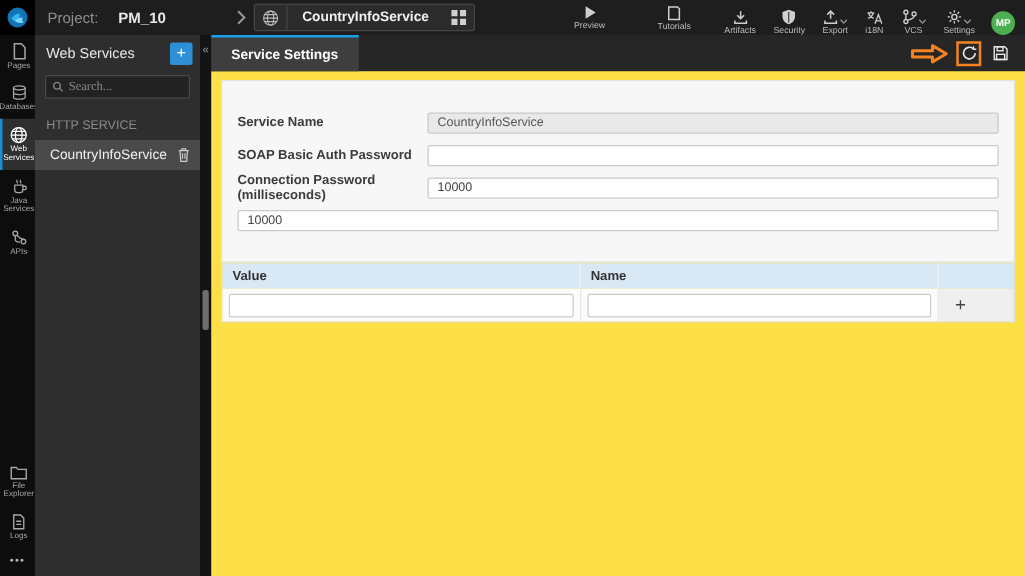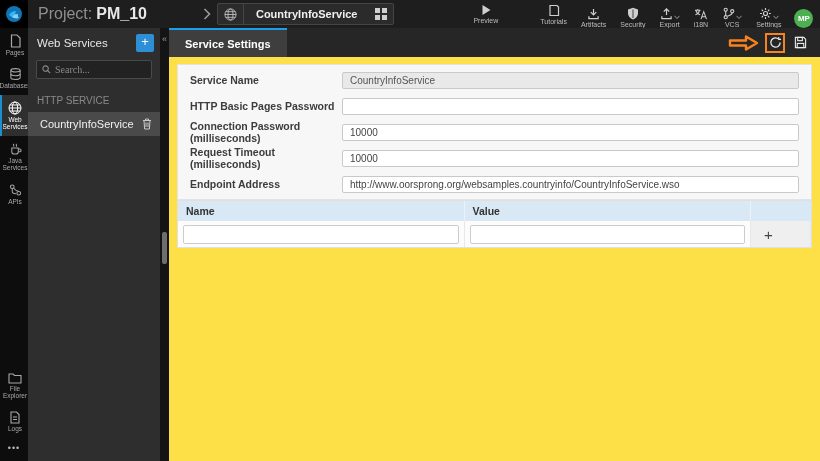--- a/index.html
+++ b/index.html
@@ -2,21 +2,21 @@
 <html><head>
 <meta charset="utf-8">
 <style>
   * { box-sizing: border-box; margin: 0; padding: 0; }
   html,body { width: 820px; height: 461px; overflow: hidden; background:#fff;
     font-family: "Liberation Sans", sans-serif; }
 
   
   .topbar { display:flex; align-items:stretch; height:28px; background:#1e1e1e; color:#ccc; }
   .logo-box { width:28px; height:28px; background:#000; display:flex; align-items:center; justify-content:center; flex:0 0 28px; }
-  .project { display:flex; align-items:center; gap:4px; padding:0 10px; font-size:16px; }
+  .project { display:flex; align-items:center; gap:16px; padding:0 10px; font-size:12px; }
   .project .plabel { color:#8f8f8f; }
   .project .pname { color:#e8e8e8; font-weight:bold; }
   .tb-chevron { display:flex; align-items:center; color:#9a9a9a; margin:0 6px 0 46px; }
   .svc-tab { display:flex; align-items:center; background:#2b2b2b; border:1px solid #454545; border-radius:2px; margin:3px 0; height:22px; }
   .svc-tab .seg { display:flex; align-items:center; justify-content:center; padding:0 6px; height:100%; }
   .svc-tab .seg.mid { border-left:1px solid #454545; font-size:11px; font-weight:bold; color:#f0f0f0; padding:0 12px; }
   .tb-item { display:flex; flex-direction:column; align-items:center; justify-content:center; gap:1px; color:#bdbdbd; font-size:7px; padding:0 7px; cursor:pointer; }
   .tb-item .ic { display:flex; align-items:flex-end; }
   .tb-right { margin-left:auto; display:flex; align-items:flex-end; }
   .chev-mini { margin-left:1px; color:#9a9a9a; }
@@ -62,21 +62,21 @@
   .main { flex:1; display:flex; flex-direction:column; background:#fde047; min-width:0; }
   .tabbar { height:29px; background:#262626; display:flex; align-items:stretch; }
   .tab { display:flex; align-items:center; padding:0 16px; font-size:11px; color:#9e9e9e; cursor:pointer; border-top:2px solid transparent; }
   .tab.active { background:#3e3e3e; color:#fff; font-weight:bold; border-top:2px solid #1aa0e8; }
   .tab-actions { margin-left:auto; display:flex; align-items:center; gap:5px; padding-right:10px; }
   .annot-arrow { display:flex; align-items:center; }
   .icon-btn { width:20px; height:20px; display:flex; align-items:center; justify-content:center; color:#e8e8e8; cursor:pointer; }
   .icon-btn.highlight { border:2px solid #f78220; }
 
   .content { flex:1; padding:7px 8px; overflow:hidden; }
-  .form-panel { background:#f7f7f7; border:1px solid #e3e3e3; padding:2px 12px; }
+  .form-panel { background:#f7f7f7; border:1px solid #e3e3e3; padding:20px 12px; }
   .frow { display:flex; align-items:center; height:26px; }
   .frow label { flex:0 0 152px; font-size:10.5px; font-weight:bold; color:#3c3c3c; }
   .frow input { flex:1; height:17px; border:1px solid #c9c9c9; border-radius:2px; background:#fff; font-size:10px; color:#444;
     padding:1px 7px; outline:none; font-family:"Liberation Sans", sans-serif; }
   .frow input.disabled { background:#e9e9e9; color:#555; }
 
   .headers-title { font-size:15px; color:#4a4a4a; margin:10px 0 6px 1px; font-weight:400; }
   .htable { border:1px solid #e0e0e0; }
   .hrow { display:flex; }
   .hrow.head .hcell { background:#d9e8f5; font-size:10.5px; font-weight:bold; color:#333; padding:4px 8px; }
@@ -391,41 +391,36 @@
       </div>
     </div>
 
     <div class="content">
       <div class="form-panel">
         <div class="frow">
           <label>Service Name</label>
           <input class="disabled" disabled="" value="CountryInfoService" style="">
         </div>
         <div class="frow">
-          <label>HTTP Basic Pages Password</label>
+          <label>SOAP Basic Auth Password</label>
           <input value="" style="">
         </div>
         <div class="frow">
           <label>Connection Password (milliseconds)</label>
           <input value="10000" style="">
         </div>
         <div class="frow">
-          <label>Request Timeout (milliseconds)</label>
           <input value="10000" style="">
-        </div>
-        <div class="frow">
-          <label>Endpoint Address</label>
-          <input value="http://www.oorsprong.org/websamples.countryinfo/CountryInfoService.wso" style="">
         </div>
       </div>
 
       <div class="htable">
         <div class="hrow head">
+          <div class="hcell c2">Value</div>
           <div class="hcell c1">Name</div>
-          <div class="hcell c2">Value</div>
           <div class="hcell c3"></div>
         </div>
         <div class="hrow body">
           <div class="hcell c1">
             <input style="">
           </div>
           <div class="hcell c2">
             <input style="">
           </div>
           <div class="hcell c3">

